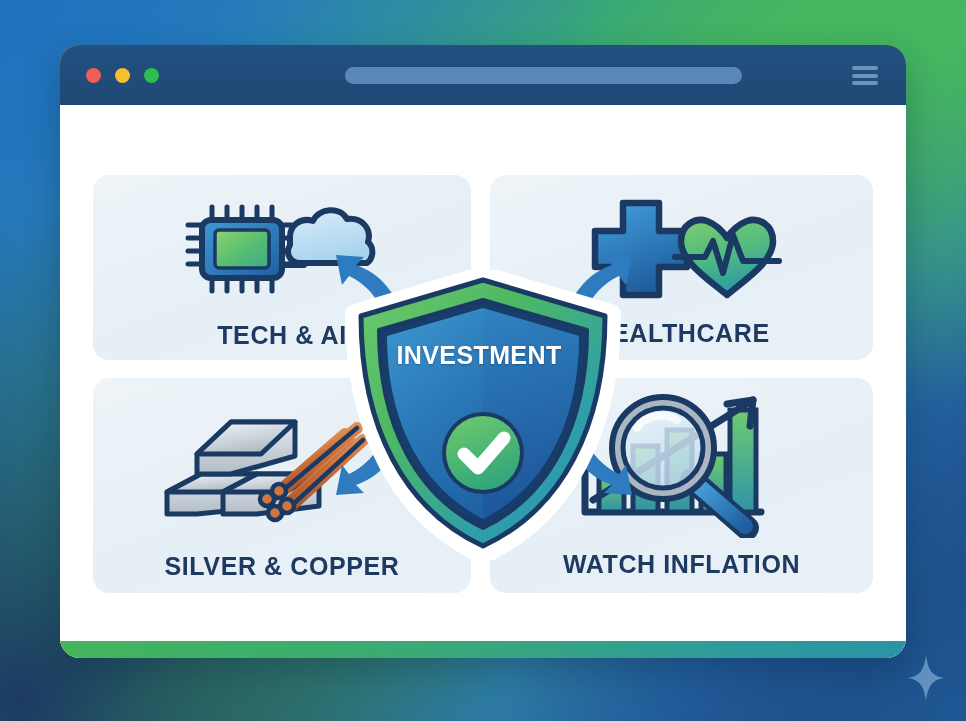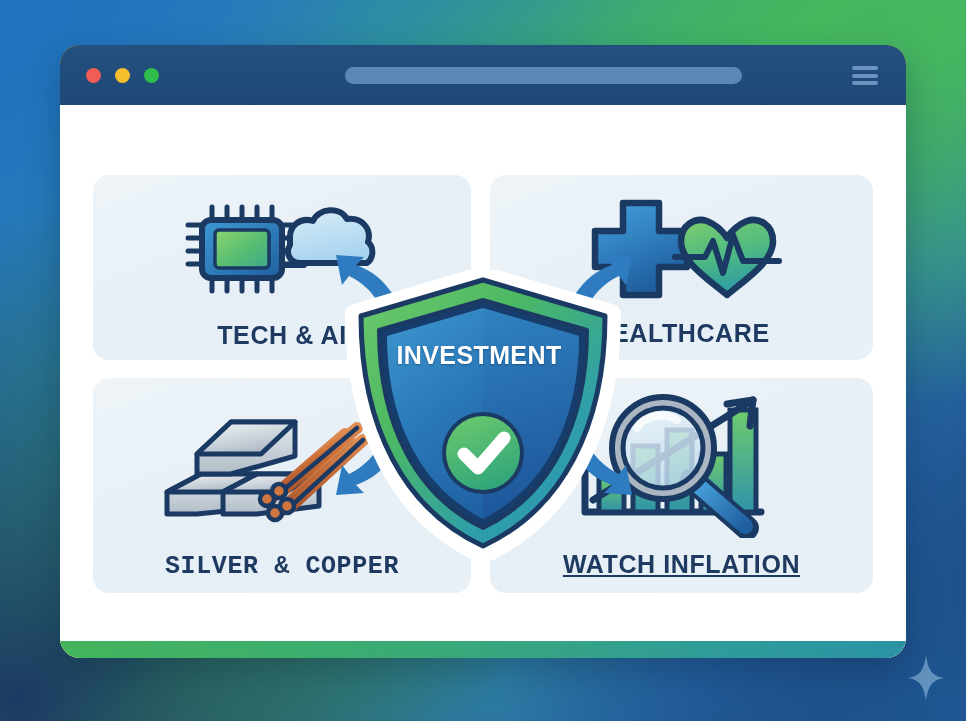--- a/index.html
+++ b/index.html
@@ -94,23 +94,23 @@
     color:#1f3a61;font-weight:bold;letter-spacing:.6px;
     font-size:25px;white-space:nowrap;text-align:center;
   }
 
   
   #card-tl .card-icon{margin-top:20px;}
   #card-tl .card-label{margin-top:14px;}
   #card-tr .card-icon{margin-top:16px;}
   #card-tr .card-label{margin-top:12px;}
   #card-bl .card-icon{margin-top:18px;}
-  #card-bl .card-label{margin-top:14px;font-family:Liberation Mono, monospace;}
+  #card-bl .card-label{margin-top:14px;}
   #card-br .card-icon{margin-top:10px;}
-  #card-br .card-label{margin-top:8px;text-decoration:underline;}
+  #card-br .card-label{margin-top:8px;}
 
   
   #shield-wrap{
     position:absolute;left:283px;top:165px;width:280px;height:290px;
     display:flex;align-items:center;justify-content:center;
     pointer-events:none;
   }
   #shield-text{
     position:absolute;left:0;right:8px;top:72px;
     text-align:center;color:#ffffff;font-weight:bold;

